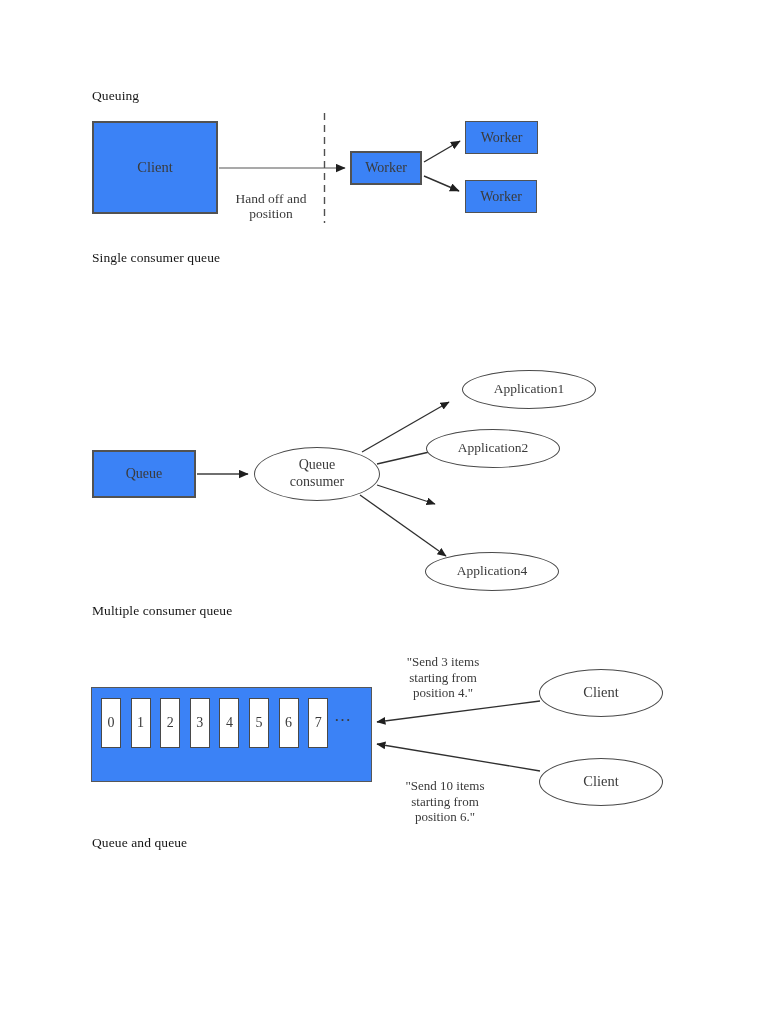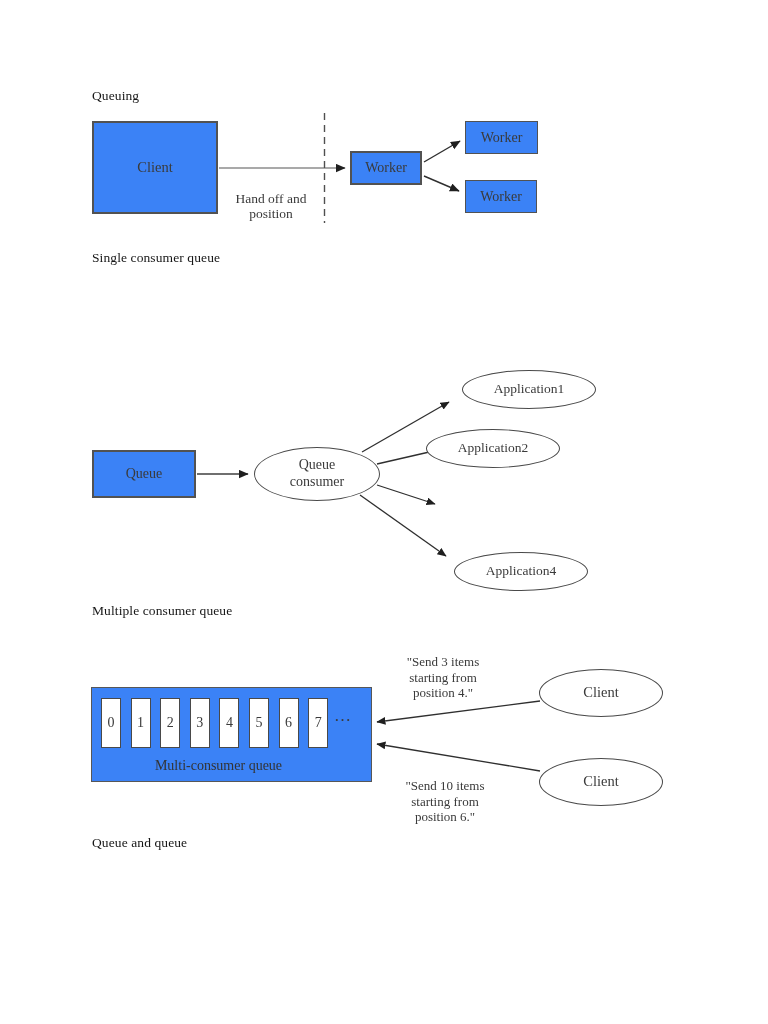--- a/index.html
+++ b/index.html
@@ -92,35 +92,34 @@
   <div class="box thin" style="left:465px; top:121px; width:73px; height:33px">Worker</div>
   <div class="box thin" style="left:465px; top:180px; width:72px; height:33px">Worker</div>
 
   <div class="box" style="left:92px; top:450px; width:104px; height:48px">Queue</div>
   <div class="ellipse" style="left:254px; top:447px; width:126px; height:54px; font-size:14px">
     <div>Queue</div>
     <div>consumer</div>
   </div>
   <div class="ellipse" style="left:462px; top:370px; width:134px; height:39px">Application1</div>
   <div class="ellipse" style="left:426px; top:429px; width:134px; height:39px">Application2</div>
-  <div class="ellipse" style="left:454px; top:552px; width:134px; height:39px">Application4</div>
+  <div class="ellipse" style="left:425px; top:552px; width:134px; height:39px">Application4</div>
 
   <div class="box thin" style="left:91px; top:687px; width:281px; height:95px; border-color:#575757"></div>
   <div class="cells-row">
     <div class="cell">0</div>
     <div class="cell">1</div>
     <div class="cell">2</div>
     <div class="cell">3</div>
     <div class="cell">4</div>
     <div class="cell">5</div>
     <div class="cell">6</div>
     <div class="cell">7</div>
   </div>
   <div class="ellipsis-glyph">…</div>
-  <div class="queue-caption">Multi-consumer queue</div>
 
   <div class="note" style="left:381px; top:654px">
     <div>"Send 3 items</div>
     <div>starting from</div>
     <div>position 4."</div>
   </div>
   <div class="note" style="left:383px; top:778px">
     <div>"Send 10 items</div>
     <div>starting from</div>
     <div>position 6."</div>

